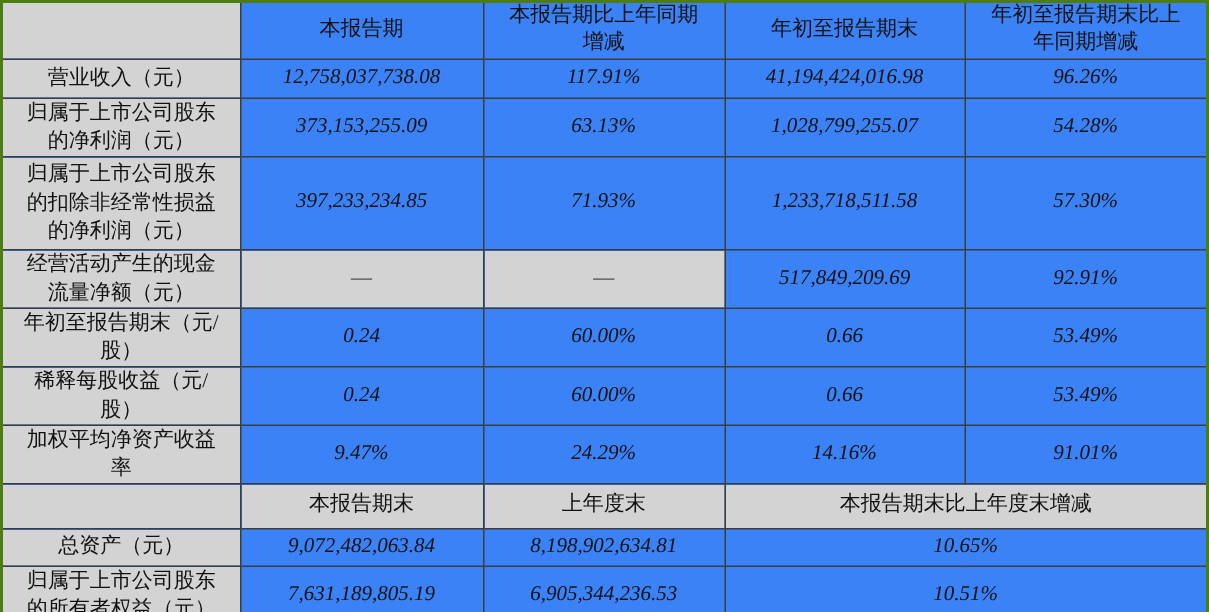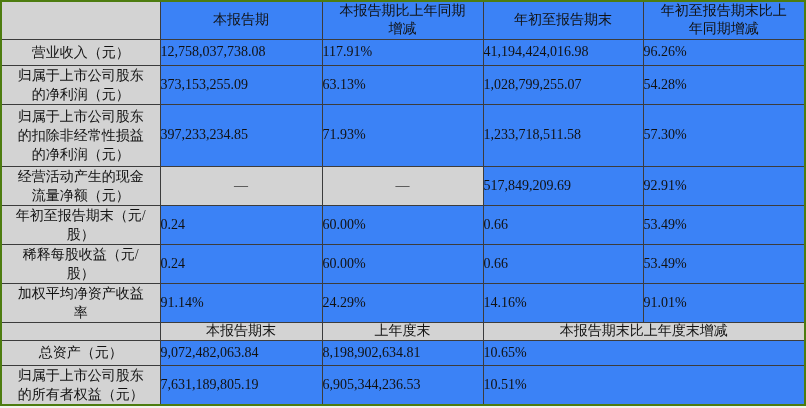--- a/index.html
+++ b/index.html
@@ -31,22 +31,23 @@
   .lbl {
     background: #d3d3d3;
     text-align: center;
     padding: 1px 3px 1px 6px;
     white-space: pre-line;
     line-height: 19px;
   }
   .shaded { background: #d3d3d3; }
   
   .num {
-    text-align: left;
+    text-align: center;
     padding-right: 8px;
+    font-style: italic;
   }
   .dash {
     text-align: center;
     color: #333;
   }
   
   .hdr {
     text-align: center;
     white-space: pre-line;
     line-height: 18px;
@@ -61,21 +62,21 @@
   }
   
   tr.h-head1 { height: 38px; }
   tr.h-r1 { height: 26px; }
   tr.h-r2 { height: 39px; }
   tr.h-r3 { height: 62px; }
   tr.h-r4 { height: 38px; }
   tr.h-r5 { height: 37px; }
   tr.h-r6 { height: 38px; }
   tr.h-r7 { height: 37px; }
-  tr.h-head2 { height: 18px; }
+  tr.h-head2 { height: 30px; }
   tr.h-r8 { height: 25px; }
   tr.h-r9 { height: 40px; }
 </style>
 </head>
 <body>
 
 <table class="fin">
   <colgroup>
     <col style="width:159px">
     <col style="width:162px">
@@ -145,21 +146,21 @@
 股）</td>
     <td class="num">0.24</td>
     <td class="num">60.00%</td>
     <td class="num">0.66</td>
     <td class="num">53.49%</td>
   </tr>
 
   <tr class="h-r7">
     <td class="lbl">加权平均净资产收益
 率</td>
-    <td class="num">91.14%</td>
+    <td class="num">9.47%</td>
     <td class="num">24.29%</td>
     <td class="num">14.16%</td>
     <td class="num">91.01%</td>
   </tr>
 
   <tr class="h-head2">
     <td class="hdr2"></td>
     <td class="hdr2">本报告期末</td>
     <td class="hdr2">上年度末</td>
     <td class="hdr2" colspan="2">本报告期末比上年度末增减</td>

